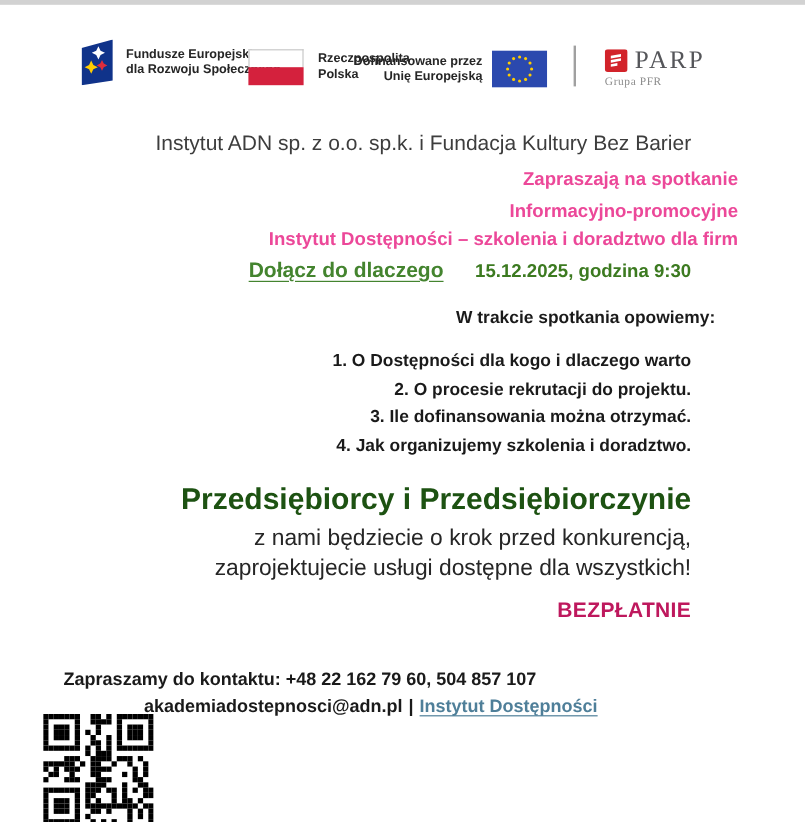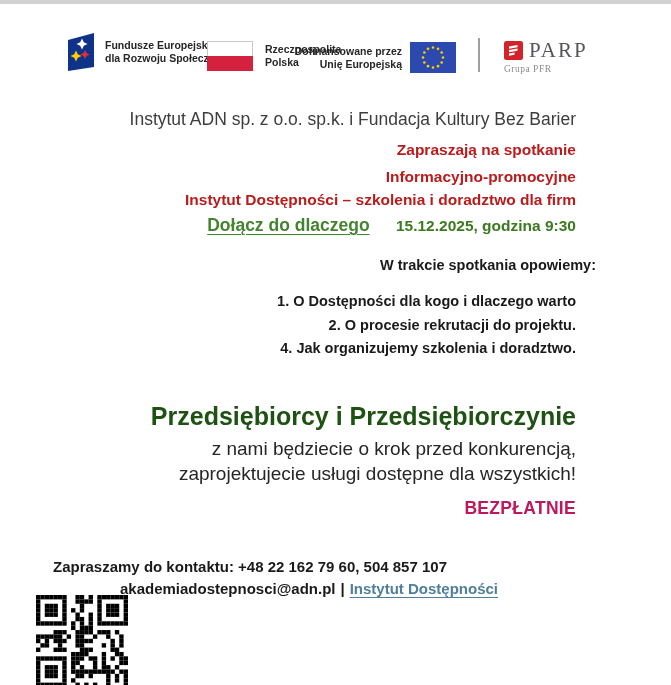--- a/index.html
+++ b/index.html
@@ -21,21 +21,21 @@
   .flag-pl .red{height:15px;background:#d4213d;}
   .divider{position:absolute;left:478px;top:38px;width:2px;height:34px;background:#a0a0a0;}
   .parp{position:absolute;left:504px;top:41px;}
   .parp-row{display:flex;align-items:center;}
   .parp-word{font-family:"Liberation Serif",serif;font-size:21px;color:#55565a;letter-spacing:2px;margin-left:6px;line-height:19px;}
   .parp-sub{font-family:"Liberation Serif",serif;font-size:9.5px;color:#8c8c8c;margin-top:4px;width:54px;letter-spacing:0.5px;}
 
   
   .line{position:absolute;left:0;width:576px;text-align:right;}
   .organizers{top:109px;font-size:17.5px;color:#3d3d3d;}
-  .green{color:#b91c1c;font-weight:700;}
+  .green{color:#ec4899;font-weight:700;padding-left:39px;}
   .g1{top:141px;font-size:15.5px;}
   .g2{top:168px;font-size:15.5px;}
   .g3{top:191px;font-size:15.5px;}
   .join{top:215px;font-size:15.5px;}
   .join-link{font-size:17.5px;font-weight:700;color:#44842f;text-decoration:underline;text-underline-offset:3px;cursor:pointer;}
   .join-date{font-weight:700;color:#3c7a20;margin-left:22px;}
   .agenda-intro{top:257px;font-size:14.5px;font-weight:700;color:#1a1a1a;padding-left:20px;}
   .agenda{top:290px;font-size:14.5px;font-weight:700;color:#1a1a1a;line-height:23.5px;}
   .headline{top:402px;font-size:25px;font-weight:700;color:#1d5212;}
   .sub1{top:438px;font-size:19px;color:#262626;}
@@ -126,20 +126,21 @@
 <div class="line join">
   <span class="join-link">Dołącz do dlaczego</span>
   <span class="join-date">15.12.2025, godzina 9:30</span>
 </div>
 
 <div class="line agenda-intro">W trakcie spotkania opowiemy:</div>
 
 <div class="line agenda">
   <div>1. O Dostępności dla kogo i dlaczego warto</div>
   <div>2. O procesie rekrutacji do projektu.</div>
+  <div>3. Ile dofinansowania można otrzymać.</div>
   <div>4. Jak organizujemy szkolenia i doradztwo.</div>
 </div>
 
 <div class="line headline">Przedsiębiorcy i Przedsiębiorczynie</div>
 <div class="line sub1">z nami będziecie o krok przed konkurencją,</div>
 <div class="line sub2">zaprojektujecie usługi dostępne dla wszystkich!</div>
 <div class="line free">BEZPŁATNIE</div>
 
 <div class="contact1">Zapraszamy do kontaktu: +48 22 162 79 60, 504 857 107</div>
 <div class="contact2">

